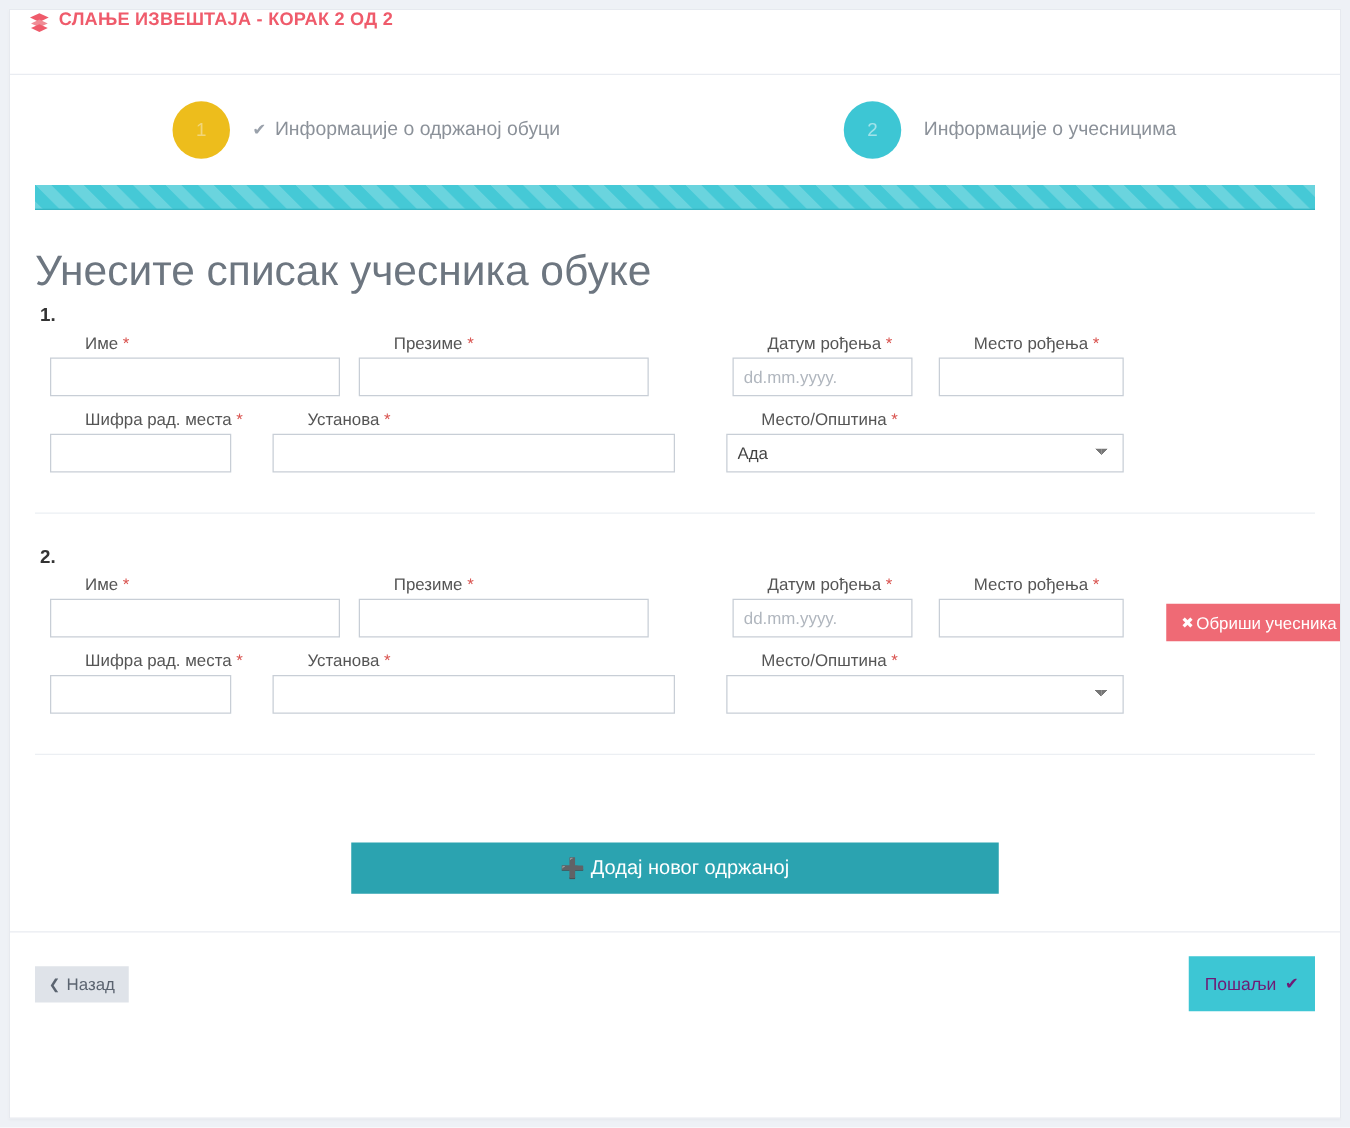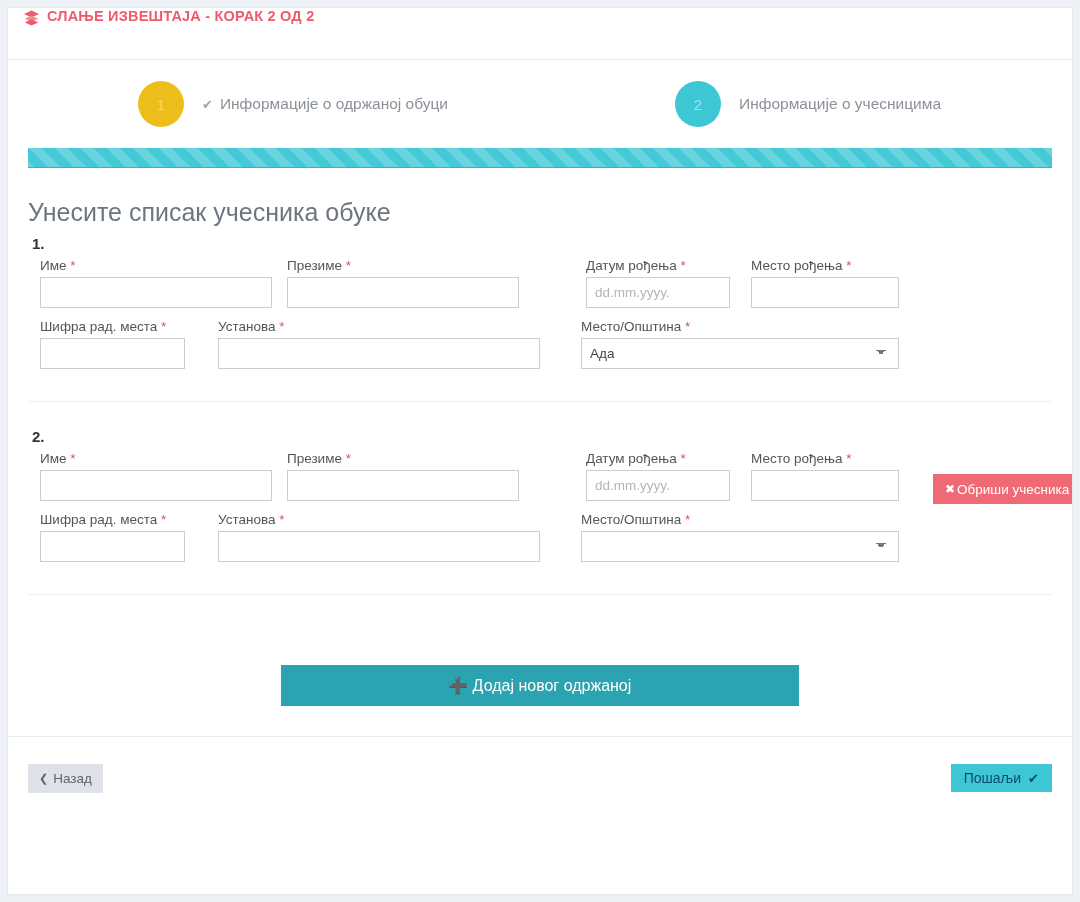--- a/index.html
+++ b/index.html
@@ -106,21 +106,21 @@
       rgba(255,255,255,0.20) 75%, transparent 75%, transparent);
     background-size: 26px 26px;
     border-bottom: 1px solid #35b4c1;
   }
 
   
   .card-body {
     padding: 0 20px;
   }
   .section-title {
-    font-size: 25px;
+    font-size: 34px;
     font-weight: normal;
     color: #6d7680;
     margin: 32px 0 10px 0;
     line-height: 1;
   }
   .participant-index {
     font-size: 15px;
     font-weight: bold;
     color: #333;
     margin: 10px 0 6px 4px;
@@ -143,20 +143,21 @@
   .field {
     position: absolute;
     top: 0;
   }
   .field-label {
     font-size: 13.5px;
     color: #555;
     display: block;
     margin-bottom: 4px;
     white-space: nowrap;
+    margin-left: 28px;
   }
   .req { color: #d9534f; }
   .field-input,
   .field-select {
     width: 100%;
     height: 31px;
     border: 1px solid #c8ced6;
     background: #fff;
     padding: 4px 8px;
     font-size: 13.5px;
@@ -246,24 +247,24 @@
     color: #5b6470;
     border: none;
     font-size: 13.5px;
     font-family: "Liberation Sans", "DejaVu Sans", sans-serif;
     cursor: pointer;
     display: flex;
     align-items: center;
   }
   .back-btn .chev { margin-right: 5px; font-size: 11px; }
   .submit-btn {
-    height: 28px;
+    height: 44px;
     padding: 0 13px;
     background: #3dc6d4;
-    color: #0c4a6e;
+    color: #701a75;
     border: none;
     font-size: 14px;
     font-family: "Liberation Sans", "DejaVu Sans", sans-serif;
     cursor: pointer;
     display: flex;
     align-items: center;
   }
   .submit-btn .check { margin-left: 7px; font-size: 13px; }
 </style>
 </head>

